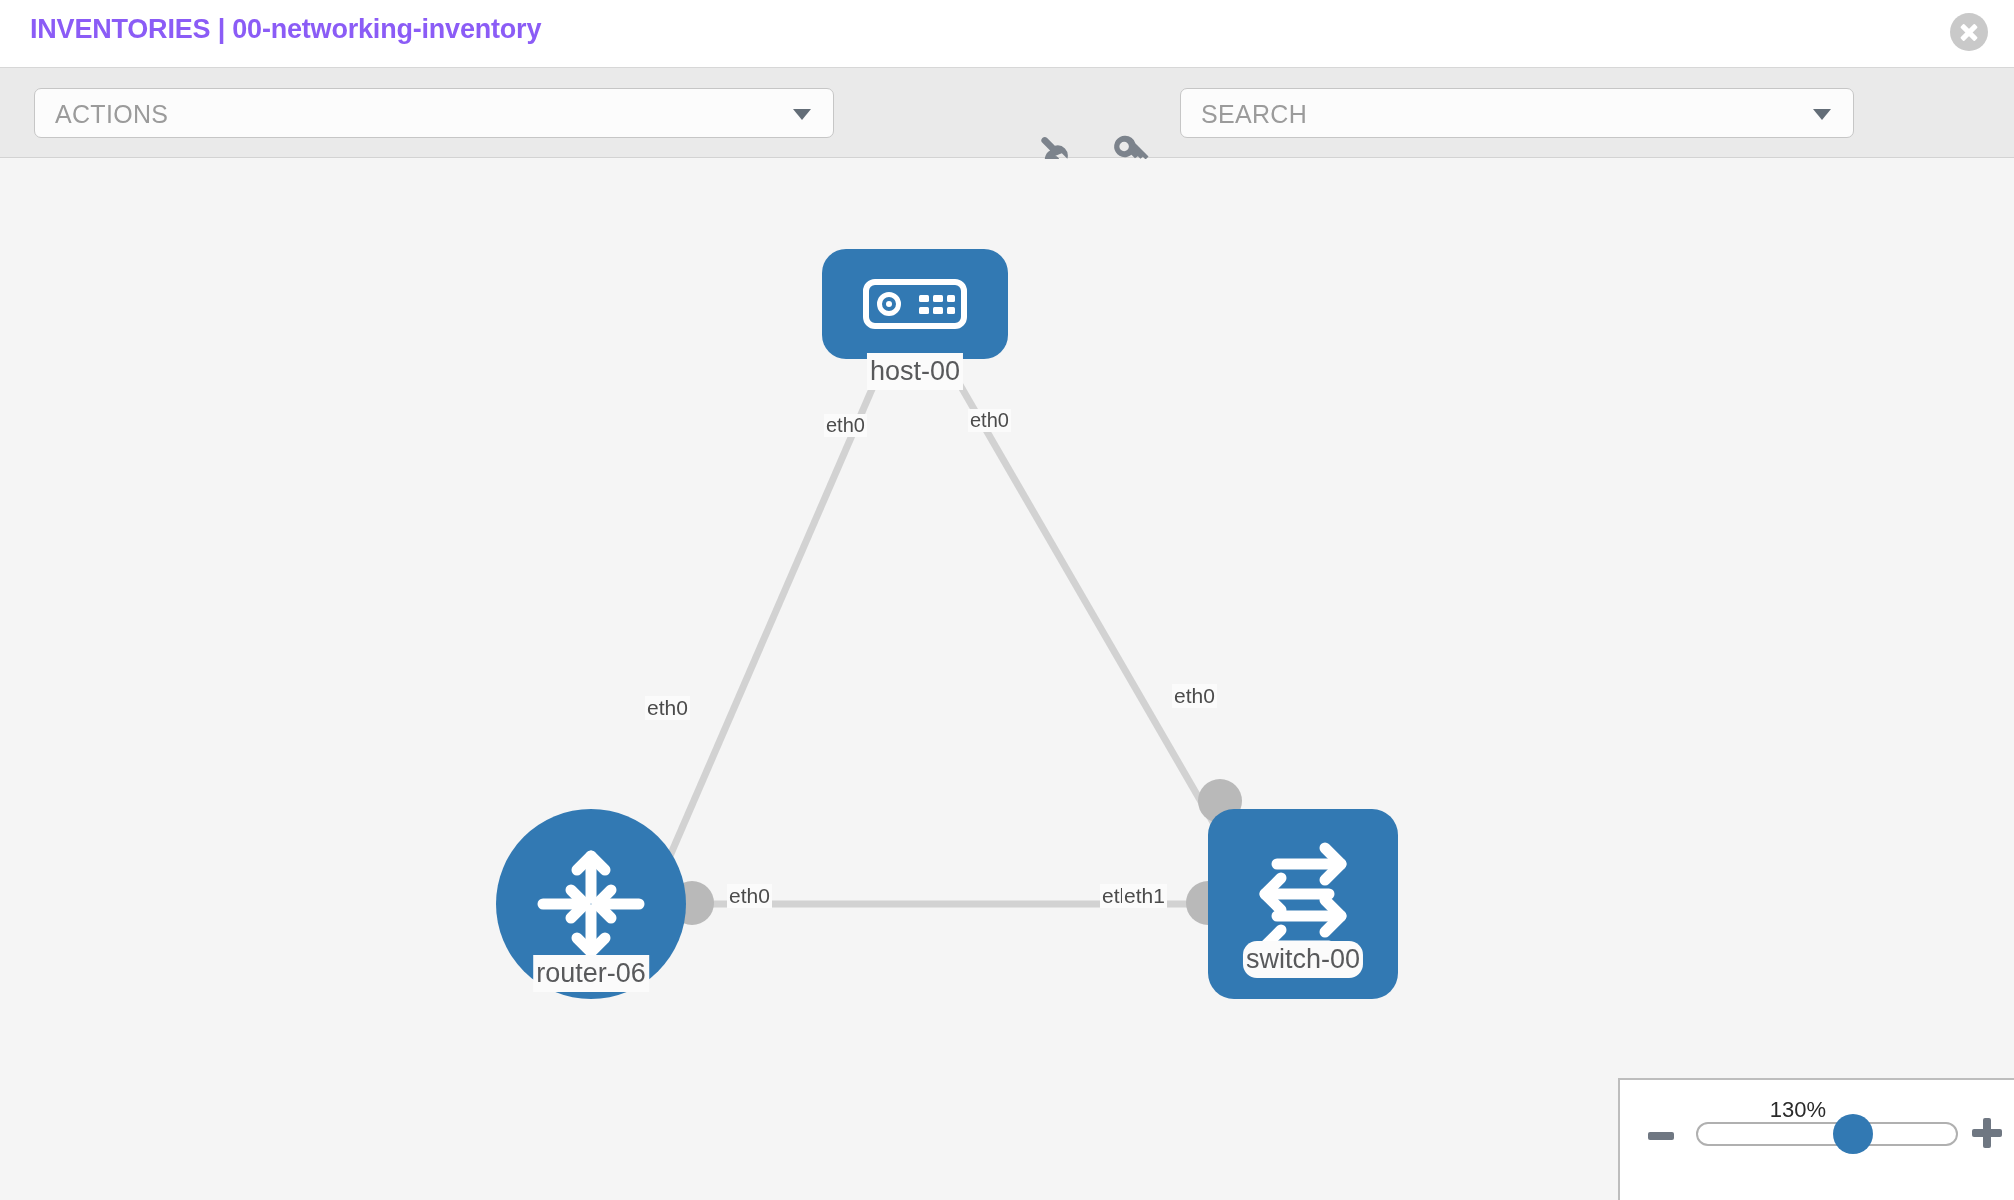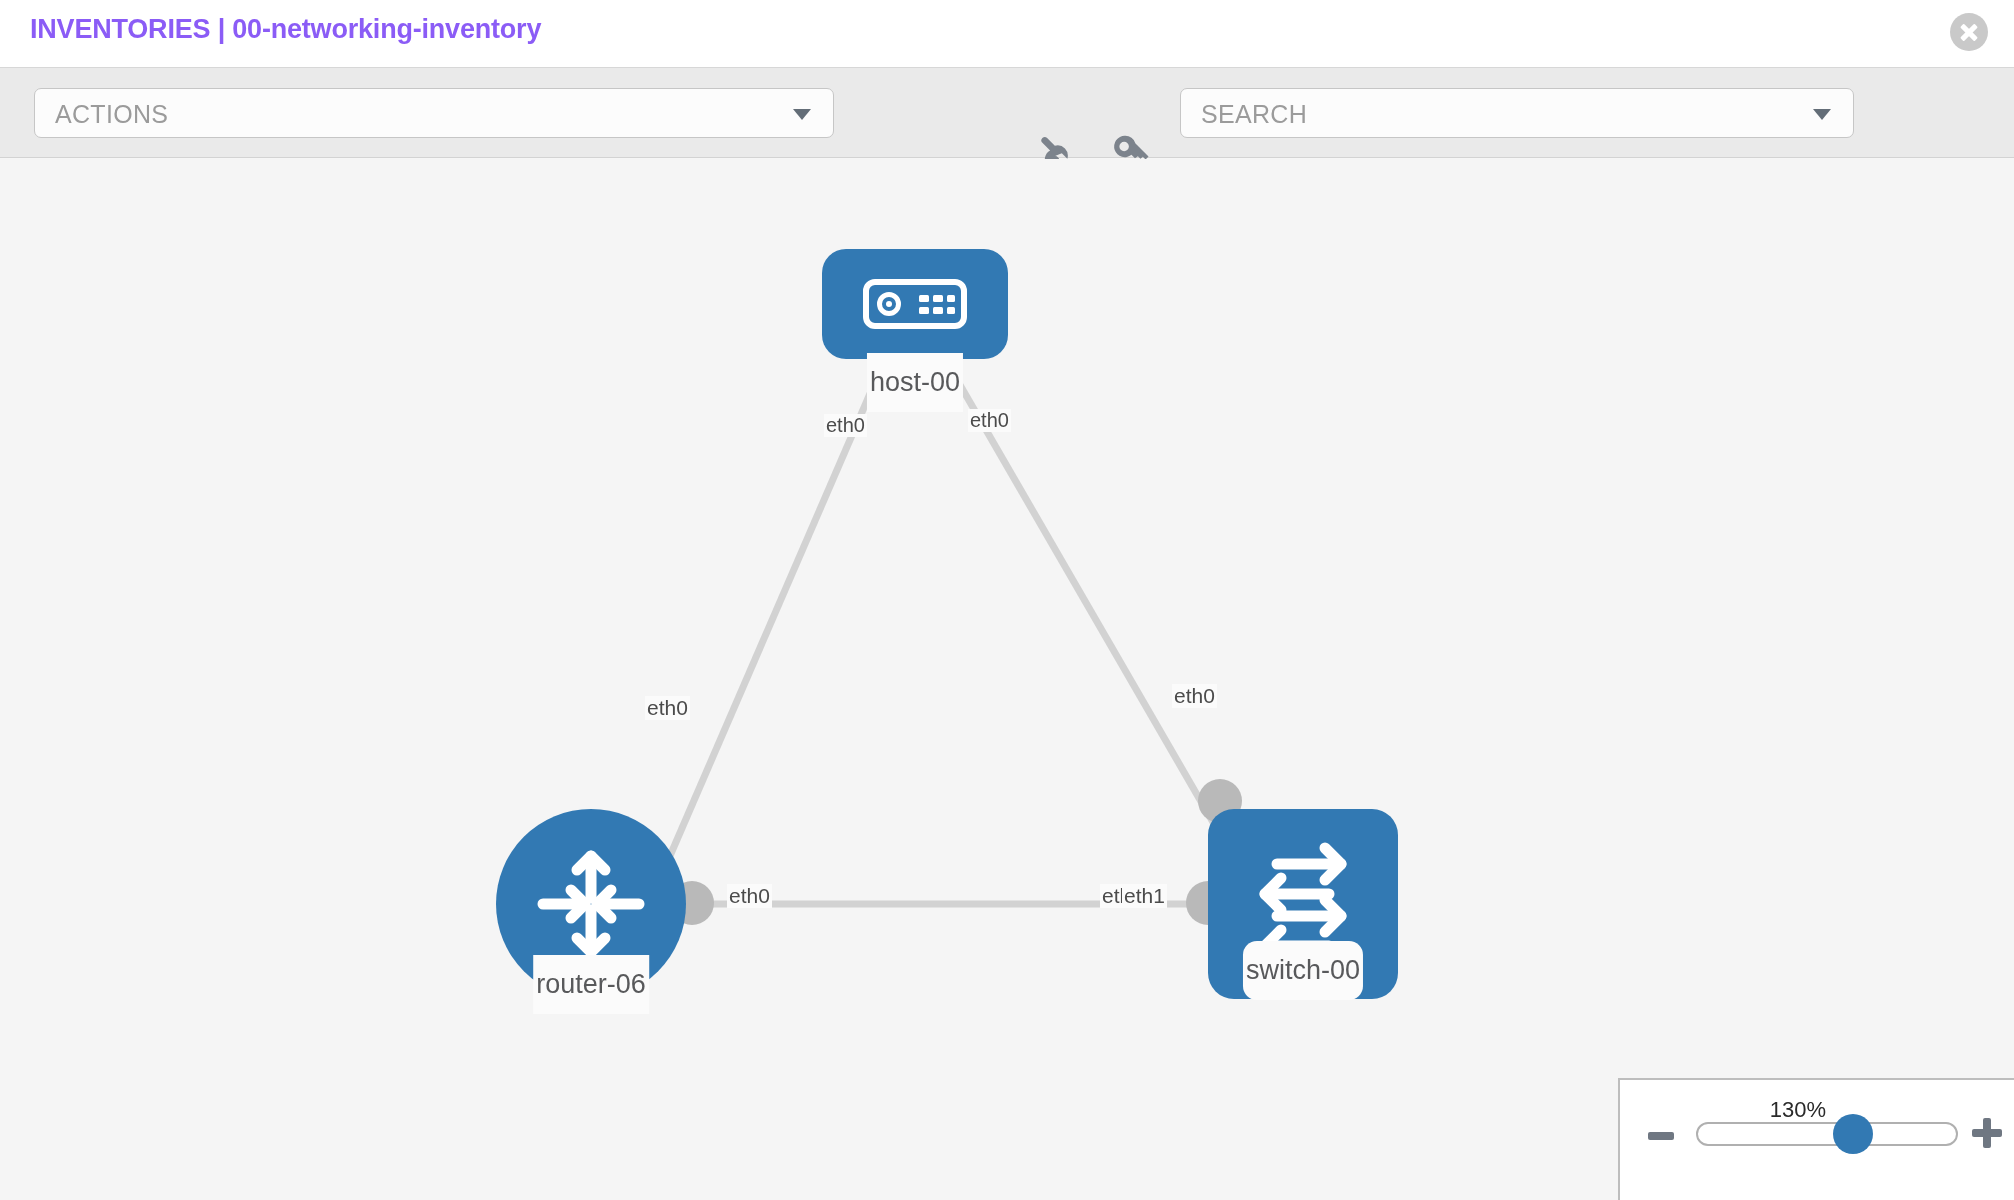--- a/index.html
+++ b/index.html
@@ -76,21 +76,21 @@
   .node-shape {
     position: absolute; left: 0; top: 0;
     background: #3279b3; display: flex;
     align-items: center; justify-content: center;
     cursor: pointer;
   }
   .node-shape svg { display: block; }
   .node-label {
     position: absolute; white-space: nowrap;
     font-size: 27px; color: #58595b;
-    background: #fbfbfb; padding: 14px 3px;
+    background: #fbfbfb; padding: 3px 3px;
     transform: translateX(-50%);
   }
 
   
   #node-host   { left: 822px; top: 90px; }
   #node-host .node-shape { width: 186px; height: 110px; border-radius: 24px; }
   #node-host .node-label { left: 93px; top: 104px; }
 
   
   #node-router { left: 496px; top: 650px; }

